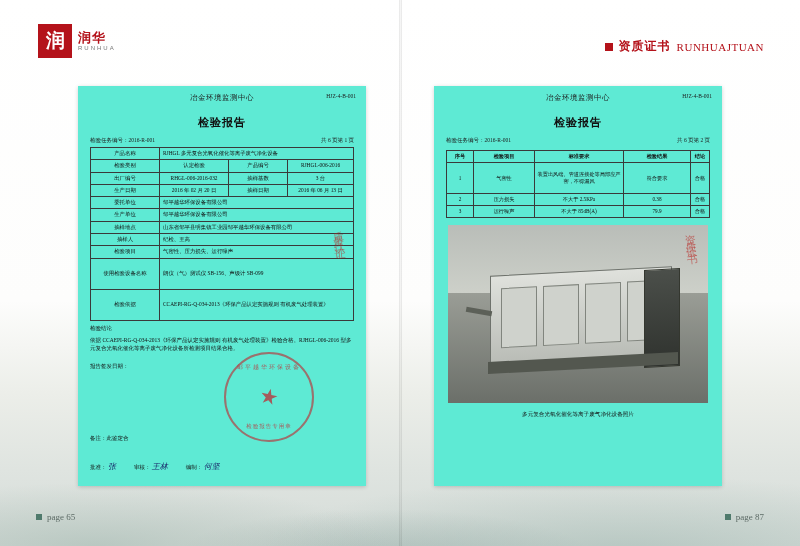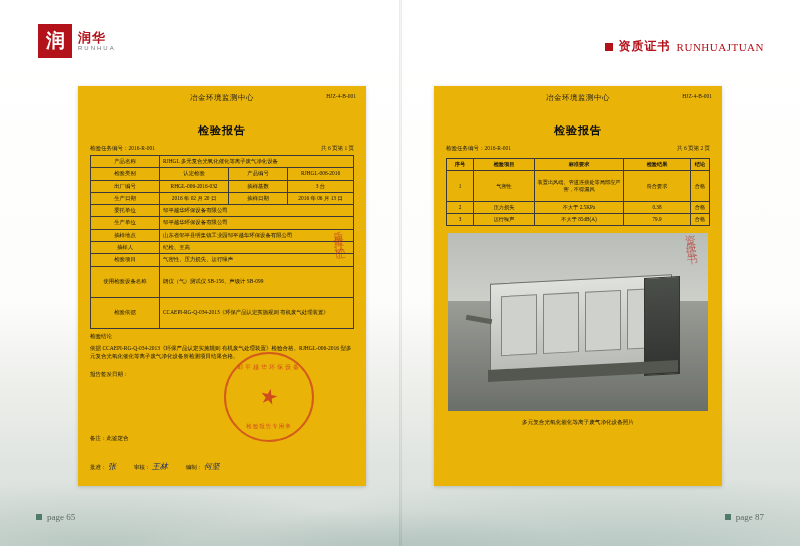--- a/index.html
+++ b/index.html
@@ -45,30 +45,30 @@
   .hdr-sq{width:8px;height:8px;background:#b4121a;display:inline-block;}
   .hdr-cn{font-size:12px;color:#b4121a;font-weight:700;font-family:"Liberation Serif",serif;letter-spacing:1px;}
   .hdr-en{font-size:11px;color:#b4121a;font-family:"Liberation Serif",serif;letter-spacing:.5px;}
   
   .pagenum{position:absolute;bottom:24px;display:flex;align-items:center;gap:5px;font-size:9px;color:#5d6b66;font-family:"Liberation Serif",serif;}
   .pagenum.left{left:36px;}
   .pagenum.right{right:36px;}
   .pg-sq{width:6px;height:6px;background:#4f7a6c;display:inline-block;}
   
   .sheet{
-    position:absolute;background:#eab308;
+    position:absolute;background:#5eead4;
     box-shadow:0 1px 4px rgba(0,0,0,.18);
     overflow:hidden;
   }
   .sheet.left{left:78px;top:86px;width:288px;height:400px;}
   .sheet.right{left:434px;top:86px;width:288px;height:400px;}
   .sh-head{text-align:center;padding-top:7px;}
   .sh-center{font-size:7.5px;color:#1c1c1c;font-family:"Liberation Serif",serif;letter-spacing:.5px;}
   .sh-code{position:absolute;right:10px;top:7px;font-size:5.5px;color:#1c1c1c;font-family:"Liberation Serif",serif;}
-  .sh-title{text-align:center;font-size:11px;font-weight:700;font-family:Liberation Serif, serif;margin-top:20px;color:#111;letter-spacing:1px;}
+  .sh-title{text-align:center;font-size:11px;font-weight:700;font-family:Liberation Serif, serif;margin-top:12px;color:#111;letter-spacing:1px;}
   .sh-meta{display:flex;justify-content:space-between;font-size:5.5px;color:#1c1c1c;margin:7px 12px 3px 12px;font-family:"Liberation Serif",serif;}
   
   table{border-collapse:collapse;font-family:"Liberation Serif",serif;}
   .tbl{margin:0 12px;width:264px;}
   .tbl td,.tbl th{border:.6px solid #3a3a3a;font-size:5.4px;color:#101010;padding:2px 3px;line-height:1.35;}
   .lbl{width:62px;text-align:center;}
   .mid-lbl{width:52px;text-align:center;}
   .c{text-align:center;}
   .tall{height:26px;}
   

